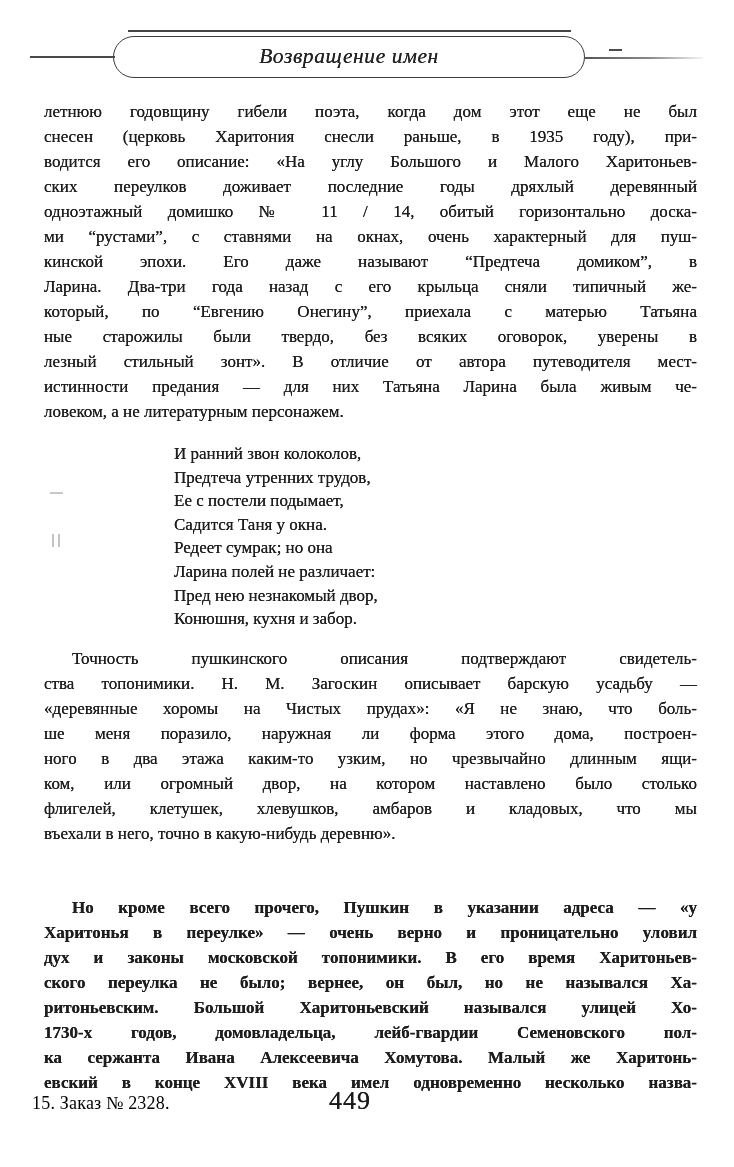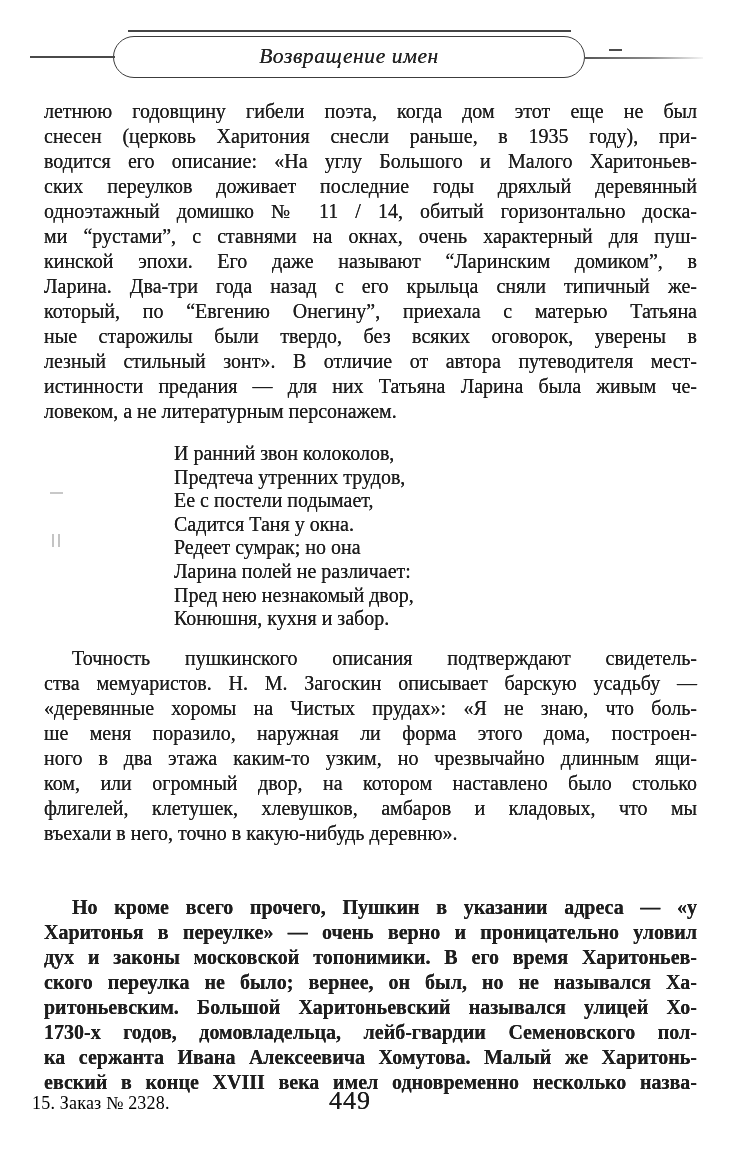--- a/index.html
+++ b/index.html
@@ -58,21 +58,21 @@
   .rule-dash {
     position: absolute;
     left: 609px; top: 49px;
     width: 13px; height: 2px;
     background: #4c4c4c;
   }
 
   
   .para, .poem {
     position: absolute;
-    font-size: 20px;
+    font-size: 17px;
     text-shadow: 0 0 0.3px currentColor;
   }
   .para { left: 44px; width: 653px; }
   .tline {
     text-align: justify;
     text-align-last: justify;
     white-space: normal;
   }
   .para .tline { line-height: 25px; height: 25px; }
   .tline.lastline { text-align-last: left; }
@@ -133,21 +133,21 @@
   <div class="rule-right"></div>
   <div class="rule-dash"></div>
 
   <div class="para p1">
       <div class="tline">летнюю годовщину гибели поэта, когда дом этот еще не был</div>
       <div class="tline">снесен (церковь Харитония снесли раньше, в 1935 году), при-</div>
       <div class="tline">водится его описание: «На углу Большого и Малого Харитоньев-</div>
       <div class="tline">ских переулков доживает последние годы дряхлый деревянный</div>
       <div class="tline">одноэтажный домишко № 11 / 14, обитый горизонтально доска-</div>
       <div class="tline">ми “рустами”, с ставнями на окнах, очень характерный для пуш-</div>
-      <div class="tline">кинской эпохи. Его даже называют “Ларинским домиком”, в</div>
+      <div class="tline">кинской эпохи. Его даже называют “Предтеча домиком”, в</div>
       <div class="tline">Ларина. Два-три года назад с его крыльца сняли типичный же-</div>
       <div class="tline">который, по “Евгению Онегину”, приехала с матерью Татьяна</div>
       <div class="tline">ные старожилы были твердо, без всяких оговорок, уверены в</div>
       <div class="tline">лезный стильный зонт». В отличие от автора путеводителя мест-</div>
       <div class="tline">истинности предания — для них Татьяна Ларина была живым че-</div>
       <div class="tline lastline">ловеком, а не литературным персонажем.</div>
     </div>
 
   <div class="poem">
       <div class="tline">И ранний звон колоколов,</div>
@@ -155,21 +155,21 @@
       <div class="tline">Ее с постели подымает,</div>
       <div class="tline">Садится Таня у окна.</div>
       <div class="tline">Редеет сумрак; но она</div>
       <div class="tline">Ларина полей не различает:</div>
       <div class="tline">Пред нею незнакомый двор,</div>
       <div class="tline lastline">Конюшня, кухня и забор.</div>
     </div>
 
   <div class="para p2 indent-first">
       <div class="tline">Точность пушкинского описания подтверждают свидетель-</div>
-      <div class="tline">ства мемуаристов. Н. М. Загоскин описывает барскую усадьбу —</div>
+      <div class="tline">ства топонимики. Н. М. Загоскин описывает барскую усадьбу —</div>
       <div class="tline">«деревянные хоромы на Чистых прудах»: «Я не знаю, что боль-</div>
       <div class="tline">ше меня поразило, наружная ли форма этого дома, построен-</div>
       <div class="tline">ного в два этажа каким-то узким, но чрезвычайно длинным ящи-</div>
       <div class="tline">ком, или огромный двор, на котором наставлено было столько</div>
       <div class="tline">флигелей, клетушек, хлевушков, амбаров и кладовых, что мы</div>
       <div class="tline lastline">въехали в него, точно в какую-нибудь деревню».</div>
     </div>
 
   <div class="para p3 indent-first justify-all">
       <div class="tline">Но кроме всего прочего, Пушкин в указании адреса — «у</div>

